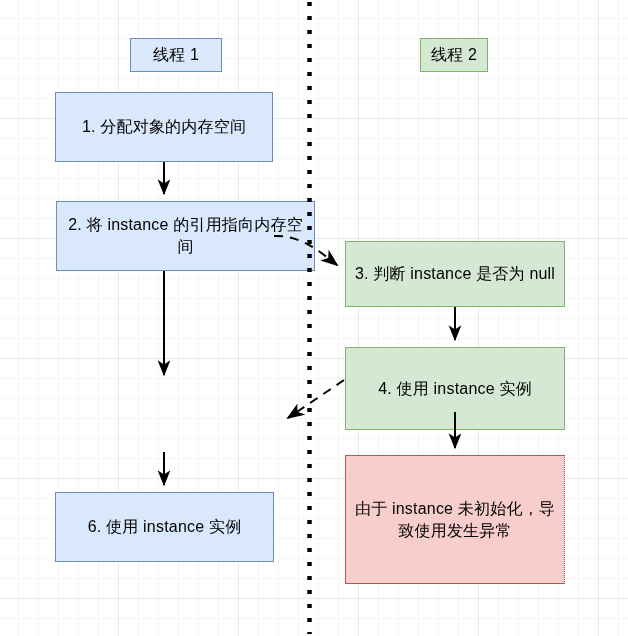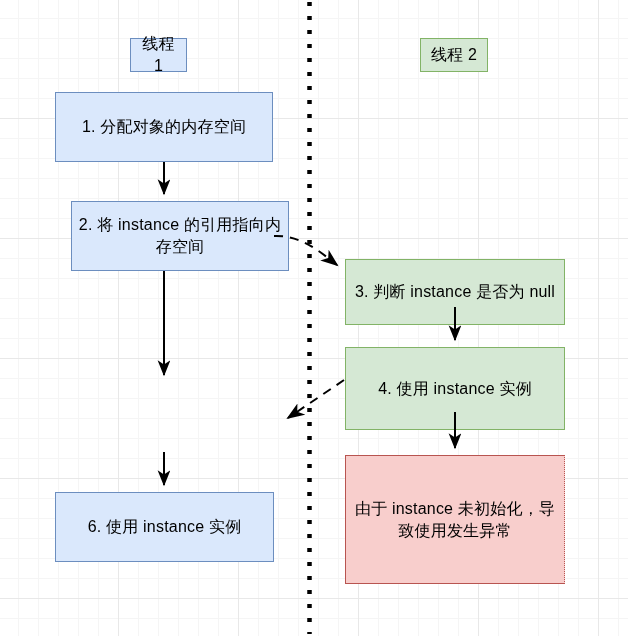--- a/index.html
+++ b/index.html
@@ -67,42 +67,42 @@
     width: 628px;
     height: 636px;
     pointer-events: none;
   }
 </style>
 </head>
 <body>
 
 <div id="canvas">
 
-  <div class="node blue lane-head" style="left:130px; top:38px; width:57px; height:34px;">
+  <div class="node blue lane-head" style="left:130px; top:38px; width:92px; height:34px;">
     <span class="txt">线程 1</span>
   </div>
 
   <div class="node green lane-head" style="left:420px; top:38px; width:68px; height:34px;">
     <span class="txt">线程 2</span>
   </div>
 
   <div class="node blue step" style="left:55px; top:92px; width:218px; height:70px;">
     <span class="txt">1. 分配对象的内存空间</span>
   </div>
 
-  <div class="node blue step" style="left:71px; top:201px; width:218px; height:70px;">
+  <div class="node blue step" style="left:56px; top:201px; width:259px; height:70px;">
     <span class="txt">2. 将 instance 的引用指向内存空间</span>
   </div>
 
 
   <div class="node blue step" style="left:55px; top:492px; width:219px; height:70px;">
     <span class="txt">6. 使用 instance 实例</span>
   </div>
 
-  <div class="node green step" style="left:345px; top:259px; width:220px; height:66px;">
+  <div class="node green step" style="left:345px; top:241px; width:220px; height:66px;">
     <span class="txt">3. 判断 instance 是否为 null</span>
   </div>
 
   <div class="node green step" style="left:345px; top:347px; width:220px; height:83px;">
     <span class="txt">4. 使用 instance 实例</span>
   </div>
 
   <div class="node red step" style="left:345px; top:455px; width:220px; height:129px;">
     <span class="txt">由于 instance 未初始化，导致使用发生异常</span>
   </div>

